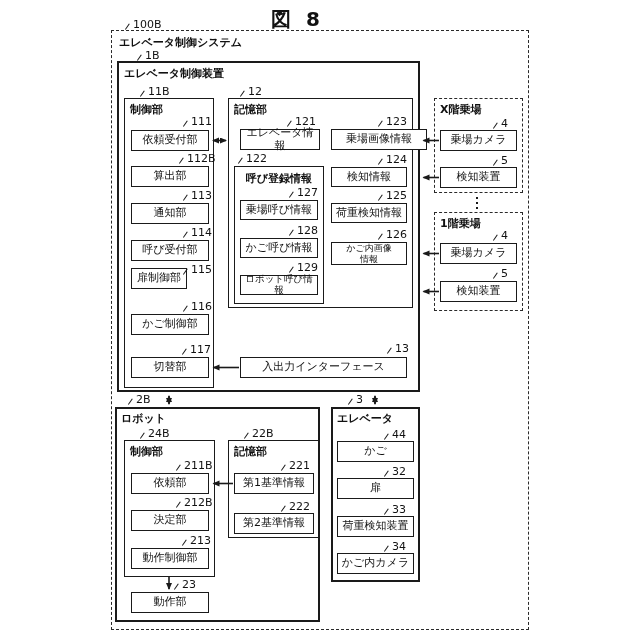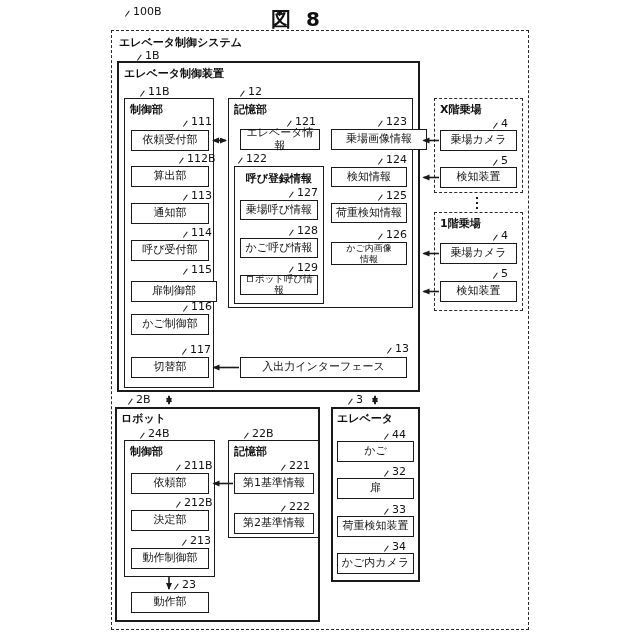--- a/index.html
+++ b/index.html
@@ -21,21 +21,21 @@
   svg{position:absolute;left:0;top:0;pointer-events:none;}
 </style>
 </head>
 <body>
 
 <div id="canvas">
 
   <div class="title" style="left:271px;top:6px">図 8</div>
 
   <div class="dash" style="left:111px;top:30px;width:418px;height:600px"></div>
-  <div class="ref" style="left:124px;top:5px"><i class="tk"></i><span>100B</span></div>
+  <div class="ref" style="left:124px;top:18px"><i class="tk"></i><span>100B</span></div>
   <div class="gl" style="left:119px;top:35px">エレベータ制御システム</div>
 
   <div class="ct major" style="left:117px;top:61px;width:303px;height:331px"></div>
   <div class="ref" style="left:136px;top:49px"><i class="tk"></i><span>1B</span></div>
   <div class="gl" style="left:124px;top:66px">エレベータ制御装置</div>
 
   <div class="ct" style="left:124px;top:98px;width:90px;height:290px"></div>
   <div class="ref" style="left:139px;top:85px"><i class="tk"></i><span>11B</span></div>
   <div class="gl" style="left:130px;top:102px">制御部</div>
 
@@ -44,21 +44,21 @@
 
   <div class="bx" style="left:131px;top:166px;width:78px;height:21px">算出部</div>
   <div class="ref" style="left:178px;top:152px"><i class="tk"></i><span>112B</span></div>
 
   <div class="bx" style="left:131px;top:203px;width:78px;height:21px">通知部</div>
   <div class="ref" style="left:182px;top:189px"><i class="tk"></i><span>113</span></div>
 
   <div class="bx" style="left:131px;top:240px;width:78px;height:21px">呼び受付部</div>
   <div class="ref" style="left:182px;top:226px"><i class="tk"></i><span>114</span></div>
 
-  <div class="bx" style="left:131px;top:281px;width:86px;height:21px">扉制御部</div>
+  <div class="bx" style="left:131px;top:268px;width:56px;height:21px">扉制御部</div>
   <div class="ref" style="left:182px;top:263px"><i class="tk"></i><span>115</span></div>
 
   <div class="bx" style="left:131px;top:314px;width:78px;height:21px">かご制御部</div>
   <div class="ref" style="left:182px;top:300px"><i class="tk"></i><span>116</span></div>
 
   <div class="bx" style="left:131px;top:357px;width:78px;height:21px">切替部</div>
   <div class="ref" style="left:181px;top:343px"><i class="tk"></i><span>117</span></div>
 
   <div class="ct" style="left:228px;top:98px;width:185px;height:210px"></div>
   <div class="ref" style="left:239px;top:85px"><i class="tk"></i><span>12</span></div>

